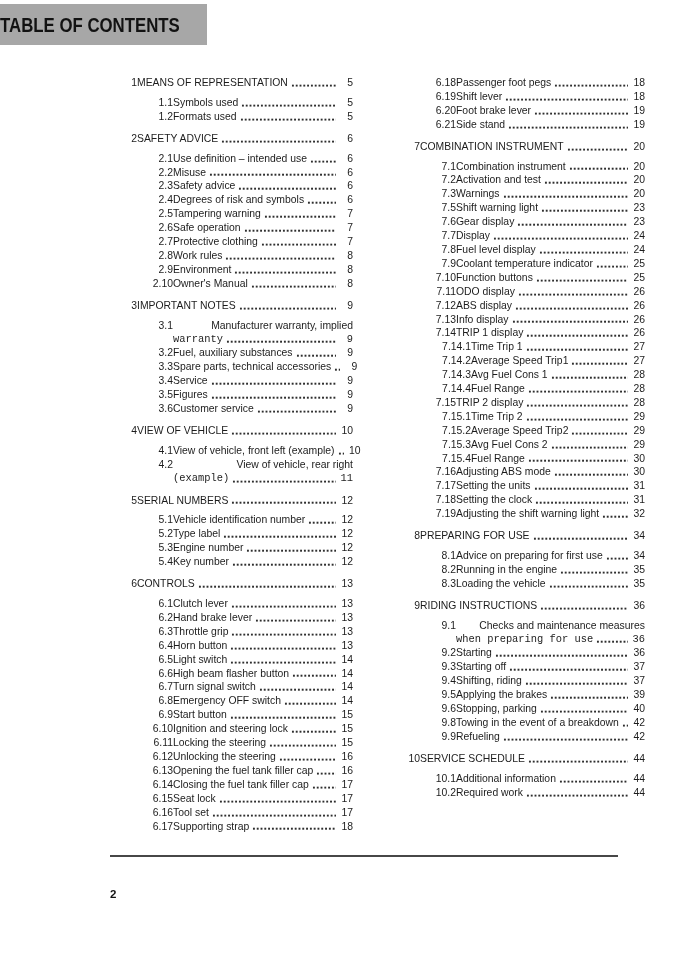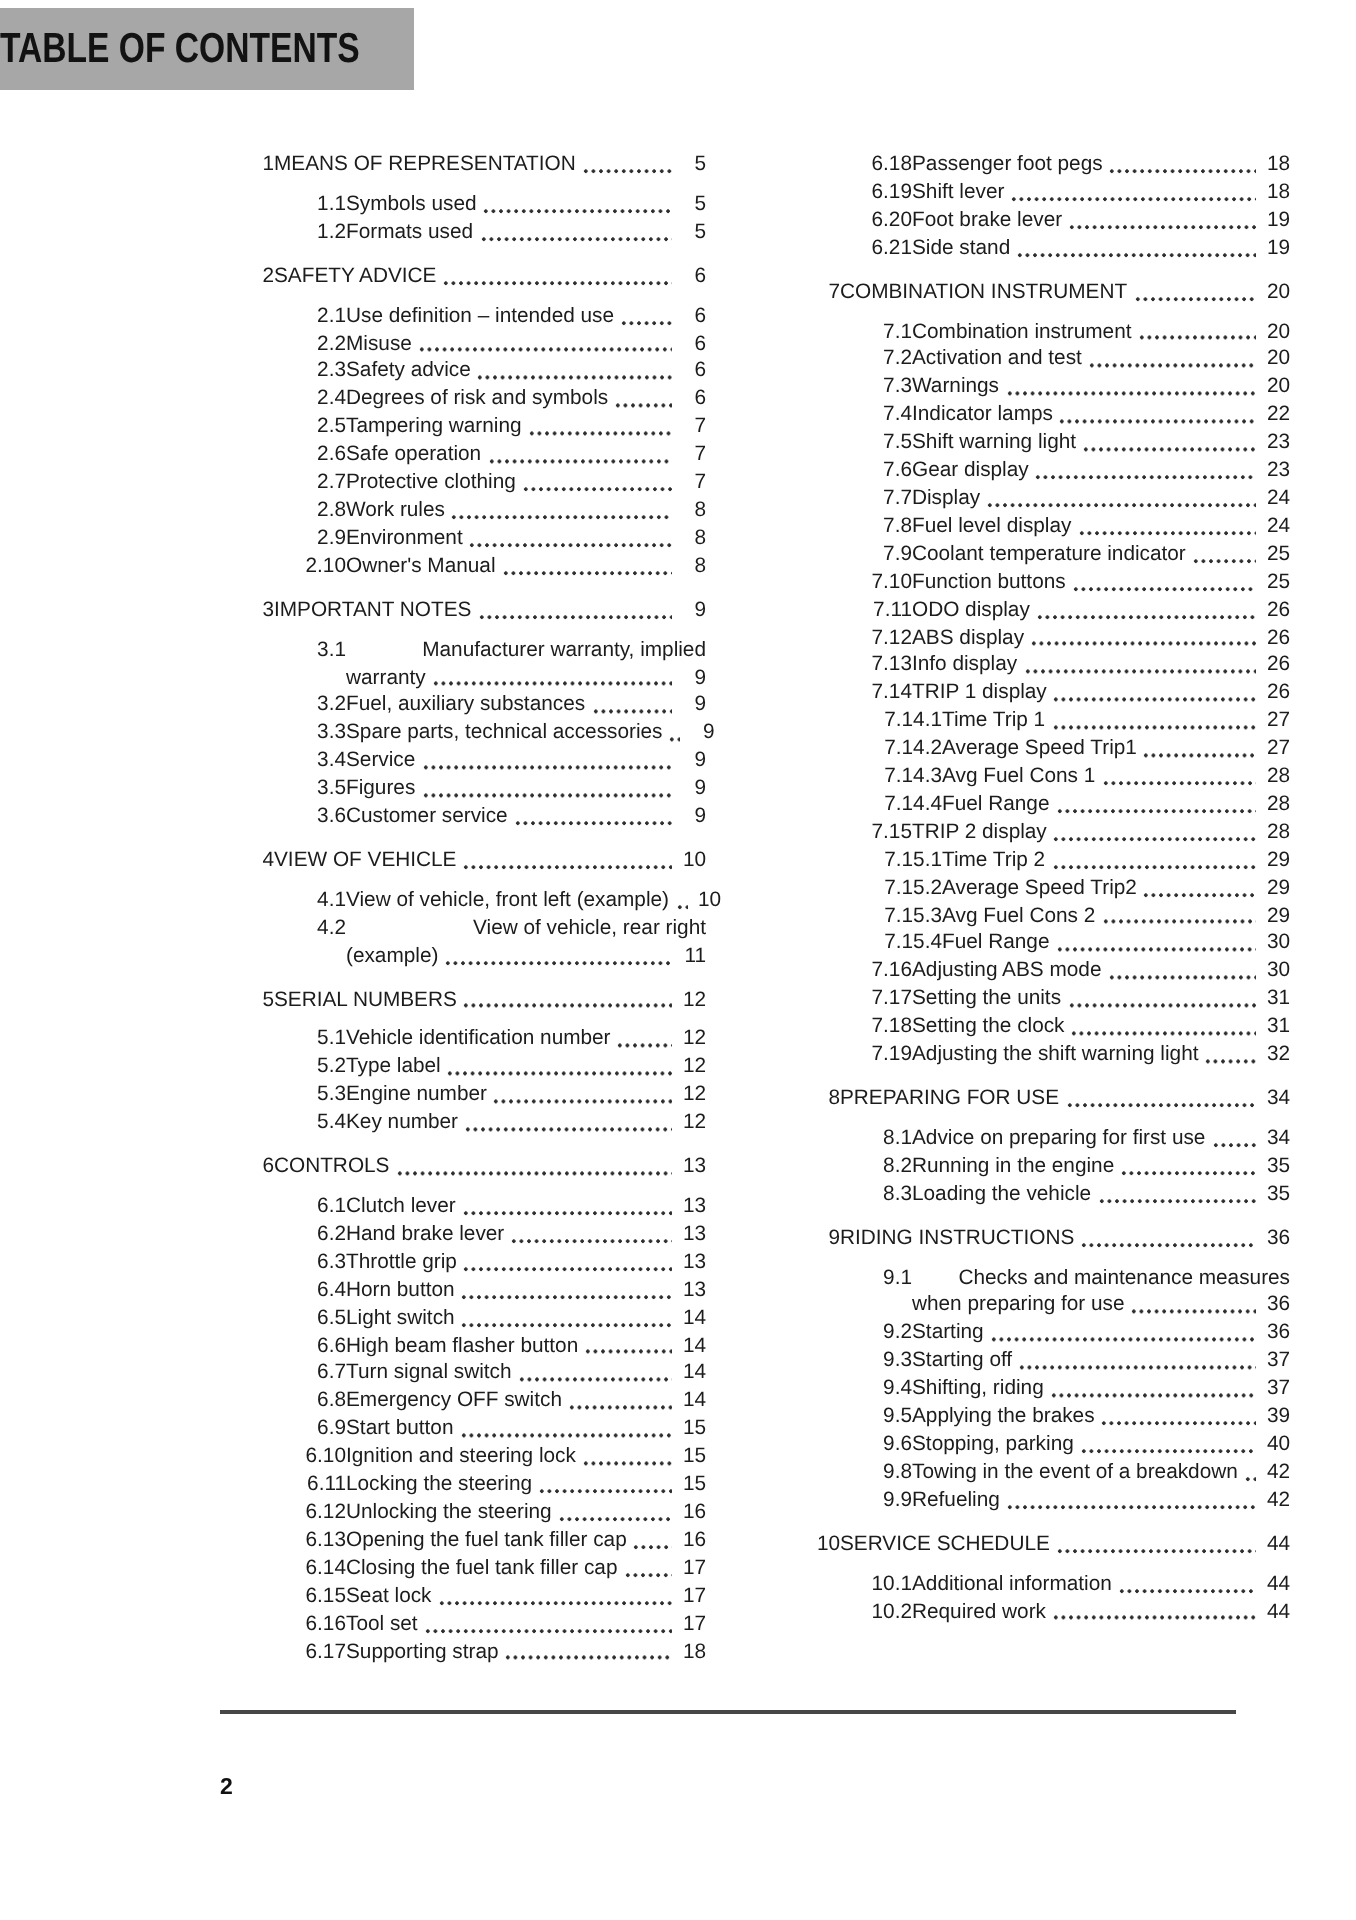--- a/index.html
+++ b/index.html
@@ -43,21 +43,21 @@
   .row.heading { margin-bottom: 6px; }
 
   .row { display: flex; }
   .num { flex: none; white-space: nowrap; }
   .lvl1 .num { width: 25px; }
   .lvl2 { padding-left: 25px; } .lvl2 .num { width: 36px; }
   .lvl3 { padding-left: 25px; } .lvl3 .num { width: 51px; }
 
   .entry { flex: 1; display: flex; min-width: 0; }
   .entry.multiline { display: block; }
-  .entry .line2 { display: flex; }
+  .entry .line2 { display: flex; font-family: Liberation Mono, monospace; }
 
   .t { flex: none; white-space: nowrap; }
   .leader {
     flex: 1;
     align-self: flex-end;
     height: 3.5px;
     margin: 0 3px 2.5px 3px;
     background-image: radial-gradient(circle, #2e2e2e 0.75px, rgba(0,0,0,0) 0.95px);
     background-size: 3.8px 3.8px;
     background-repeat: repeat-x;
@@ -538,28 +538,20 @@
         </div>
         <div class="row lvl2">
           <span class="num">7.3</span>
           <span class="entry">
             <span class="t">Warnings</span>
             <span class="leader"></span>
             <span class="page">20</span>
           </span>
         </div>
         <div class="row lvl2">
-          <span class="num">7.4</span>
-          <span class="entry">
-            <span class="t">Indicator lamps</span>
-            <span class="leader"></span>
-            <span class="page">22</span>
-          </span>
-        </div>
-        <div class="row lvl2">
           <span class="num">7.5</span>
           <span class="entry">
             <span class="t">Shift warning light</span>
             <span class="leader"></span>
             <span class="page">23</span>
           </span>
         </div>
         <div class="row lvl2">
           <span class="num">7.6</span>
           <span class="entry">

